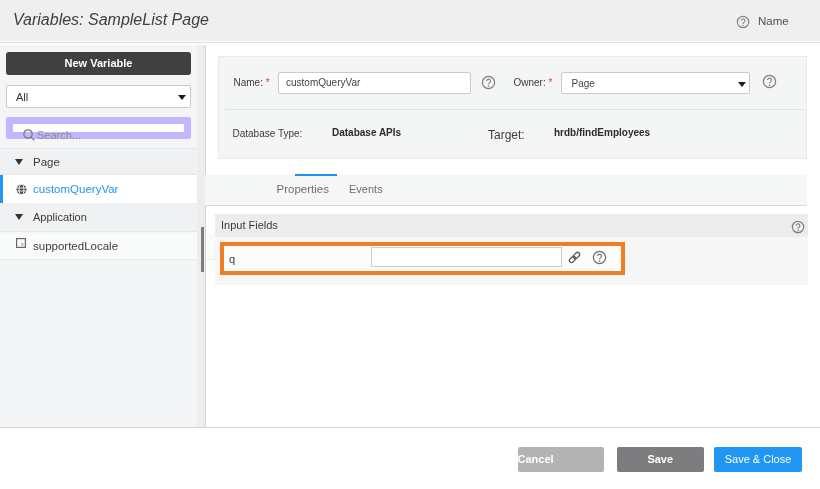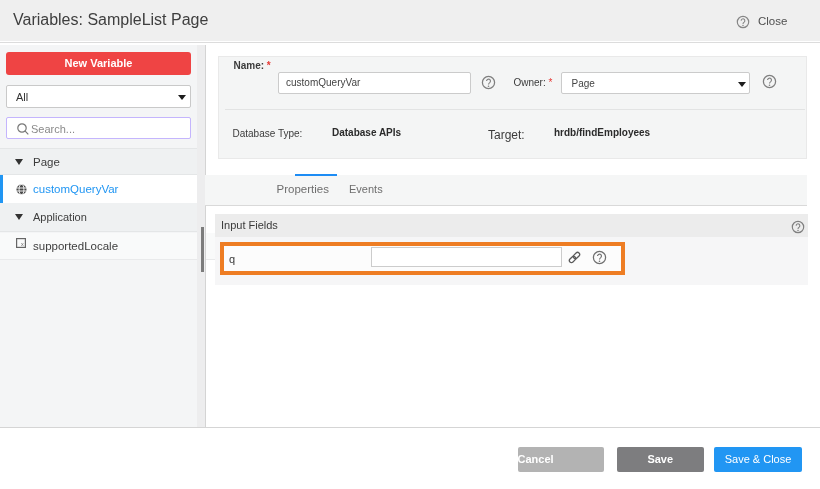--- a/index.html
+++ b/index.html
@@ -4,36 +4,36 @@
 <style>
 * { margin:0; padding:0; box-sizing:border-box; }
 html,body { width:820px; height:489px; background:#fff; }
 body { font-family:"Liberation Sans", sans-serif; position:relative; overflow:hidden; }
 .abs { position:absolute; }
 </style>
 </head>
 <body>
 
 <div class="abs" style="left:0;top:0;width:820px;height:41px;background:#efefef;"></div>
-<div class="abs" style="left:13px;top:11px;font-size:16px;color:#3e3e3e;">Variables: SampleList Page</div>
+<div class="abs" style="left:13px;top:11px;font-size:16px;color:#3e3e3e;font-style:italic;">Variables: SampleList Page</div>
 <svg class="abs" style="left:735.5px;top:14.5px;" width="14" height="14" viewBox="0 0 15 15">
     <circle cx="7.5" cy="7.5" r="6.1" fill="none" stroke="#868686" stroke-width="1.25"></circle>
     <path d="M5.55,6.05 a1.95,1.95 0 1 1 3.15,1.55 c-0.85,0.62 -1.2,1.0 -1.2,1.95" fill="none" stroke="#868686" stroke-width="1.15"></path>
     <circle cx="7.5" cy="11.2" r="0.8" fill="#868686"></circle>
   </svg>
-<div class="abs" style="left:758px;top:15px;font-size:11.5px;color:#4f4f4f;">Close</div>
+<div class="abs" style="left:758px;top:15px;font-size:11.5px;color:#4f4f4f;">Name</div>
 <div class="abs" style="left:0;top:42px;width:820px;height:1px;background:#dcdcdc;"></div>
 
 <div class="abs" style="left:0;top:45px;width:204px;height:382px;background:#f4f5f6;"></div>
-<div class="abs" style="left:6px;top:52px;width:185px;height:22.5px;background:#ef4444;border-radius:3px;color:#fff;font-size:11px;font-weight:bold;text-align:center;line-height:22.5px;">New Variable</div>
+<div class="abs" style="left:6px;top:52px;width:185px;height:22.5px;background:#404040;border-radius:3px;color:#fff;font-size:11px;font-weight:bold;text-align:center;line-height:22.5px;">New Variable</div>
 <div class="abs" style="left:6px;top:85px;width:185px;height:23px;background:#fff;border:1px solid #c9c9c9;border-radius:2px;">
   <span class="abs" style="left:9px;top:5px;font-size:11px;color:#333;">All</span>
   <span class="abs" style="right:4px;top:9px;width:0;height:0;border-left:4px solid transparent;border-right:4px solid transparent;border-top:5px solid #1d1d1d;"></span>
 </div>
-<div class="abs" style="left:6px;top:117px;width:185px;height:22px;background:#fff;border:1px solid #c4b5fd;border-radius:2px;">
+<div class="abs" style="left:6px;top:117px;width:185px;height:22px;background:#fff;border:7px solid #c4b5fd;border-radius:2px;">
   <svg class="abs" style="left:9px;top:4px;" width="14" height="14" viewBox="0 0 14 14">
       <circle cx="6" cy="6" r="4.2" fill="none" stroke="#777" stroke-width="1.2"></circle>
       <line x1="9.2" y1="9.2" x2="12.3" y2="12.3" stroke="#777" stroke-width="1.2"></line>
     </svg>
   <span class="abs" style="left:24px;top:4.5px;font-size:11px;color:#8a8a8a;">Search...</span>
 </div>
 
 <div class="abs" style="left:0;top:148px;width:204px;height:27px;background:#eff1f2;border-top:1px solid #e4e6e7;border-bottom:1px solid #e4e6e7;">
   <span class="abs" style="left:15px;top:10px;width:0;height:0;border-left:4.7px solid transparent;border-right:4.7px solid transparent;border-top:6.5px solid #333;"></span>
   <span class="abs" style="left:33px;top:7px;font-size:11.5px;color:#3c3c3c;">Page</span>
@@ -57,21 +57,21 @@
     <text x="6.3" y="8.4" font-size="5.5" fill="#666" text-anchor="middle" font-family="Liberation Sans">x</text>
   </svg>
   <span class="abs" style="left:33px;top:7px;font-size:11.5px;color:#3e3e3e;">supportedLocale</span>
 </div>
 
 <div class="abs" style="left:197px;top:45px;width:7.5px;height:382px;background:#ededee;"></div>
 <div class="abs" style="left:200.5px;top:227px;width:3px;height:45px;background:#7c7c7c;"></div>
 <div class="abs" style="left:204.5px;top:45px;width:1px;height:382px;background:#d4d4d4;"></div>
 
 <div class="abs" style="left:217.5px;top:55.5px;width:589.5px;height:103px;background:#f4f5f5;border:1px solid #e9e9e9;"></div>
-<div class="abs" style="left:233.5px;top:60px;font-size:10px;color:#3b3b3b;font-weight:bold;">Name: <span style="color:#e53935;">*</span></div>
+<div class="abs" style="left:233.5px;top:77px;font-size:10px;color:#3b3b3b;">Name: <span style="color:#e53935;">*</span></div>
 <div class="abs" style="left:278px;top:71.5px;width:192.5px;height:22px;background:#fff;border:1px solid #cbcbcb;border-radius:2px;font-size:10px;color:#444;line-height:20px;padding-left:7px;">customQueryVar</div>
 <svg class="abs" style="left:481px;top:75px;" width="15" height="15" viewBox="0 0 15 15">
     <circle cx="7.5" cy="7.5" r="6.1" fill="none" stroke="#7f7f7f" stroke-width="1.25"></circle>
     <path d="M5.55,6.05 a1.95,1.95 0 1 1 3.15,1.55 c-0.85,0.62 -1.2,1.0 -1.2,1.95" fill="none" stroke="#7f7f7f" stroke-width="1.15"></path>
     <circle cx="7.5" cy="11.2" r="0.8" fill="#7f7f7f"></circle>
   </svg>
 <div class="abs" style="left:513.5px;top:77px;font-size:10px;color:#3b3b3b;">Owner: <span style="color:#e53935;">*</span></div>
 <div class="abs" style="left:560.5px;top:71.5px;width:189.5px;height:22.5px;background:#fff;border:1px solid #cbcbcb;border-radius:2px;">
   <span class="abs" style="left:10px;top:5px;font-size:10px;color:#444;">Page</span>
   <span class="abs" style="right:3px;top:9px;width:0;height:0;border-left:4px solid transparent;border-right:4px solid transparent;border-top:5px solid #1d1d1d;"></span>

